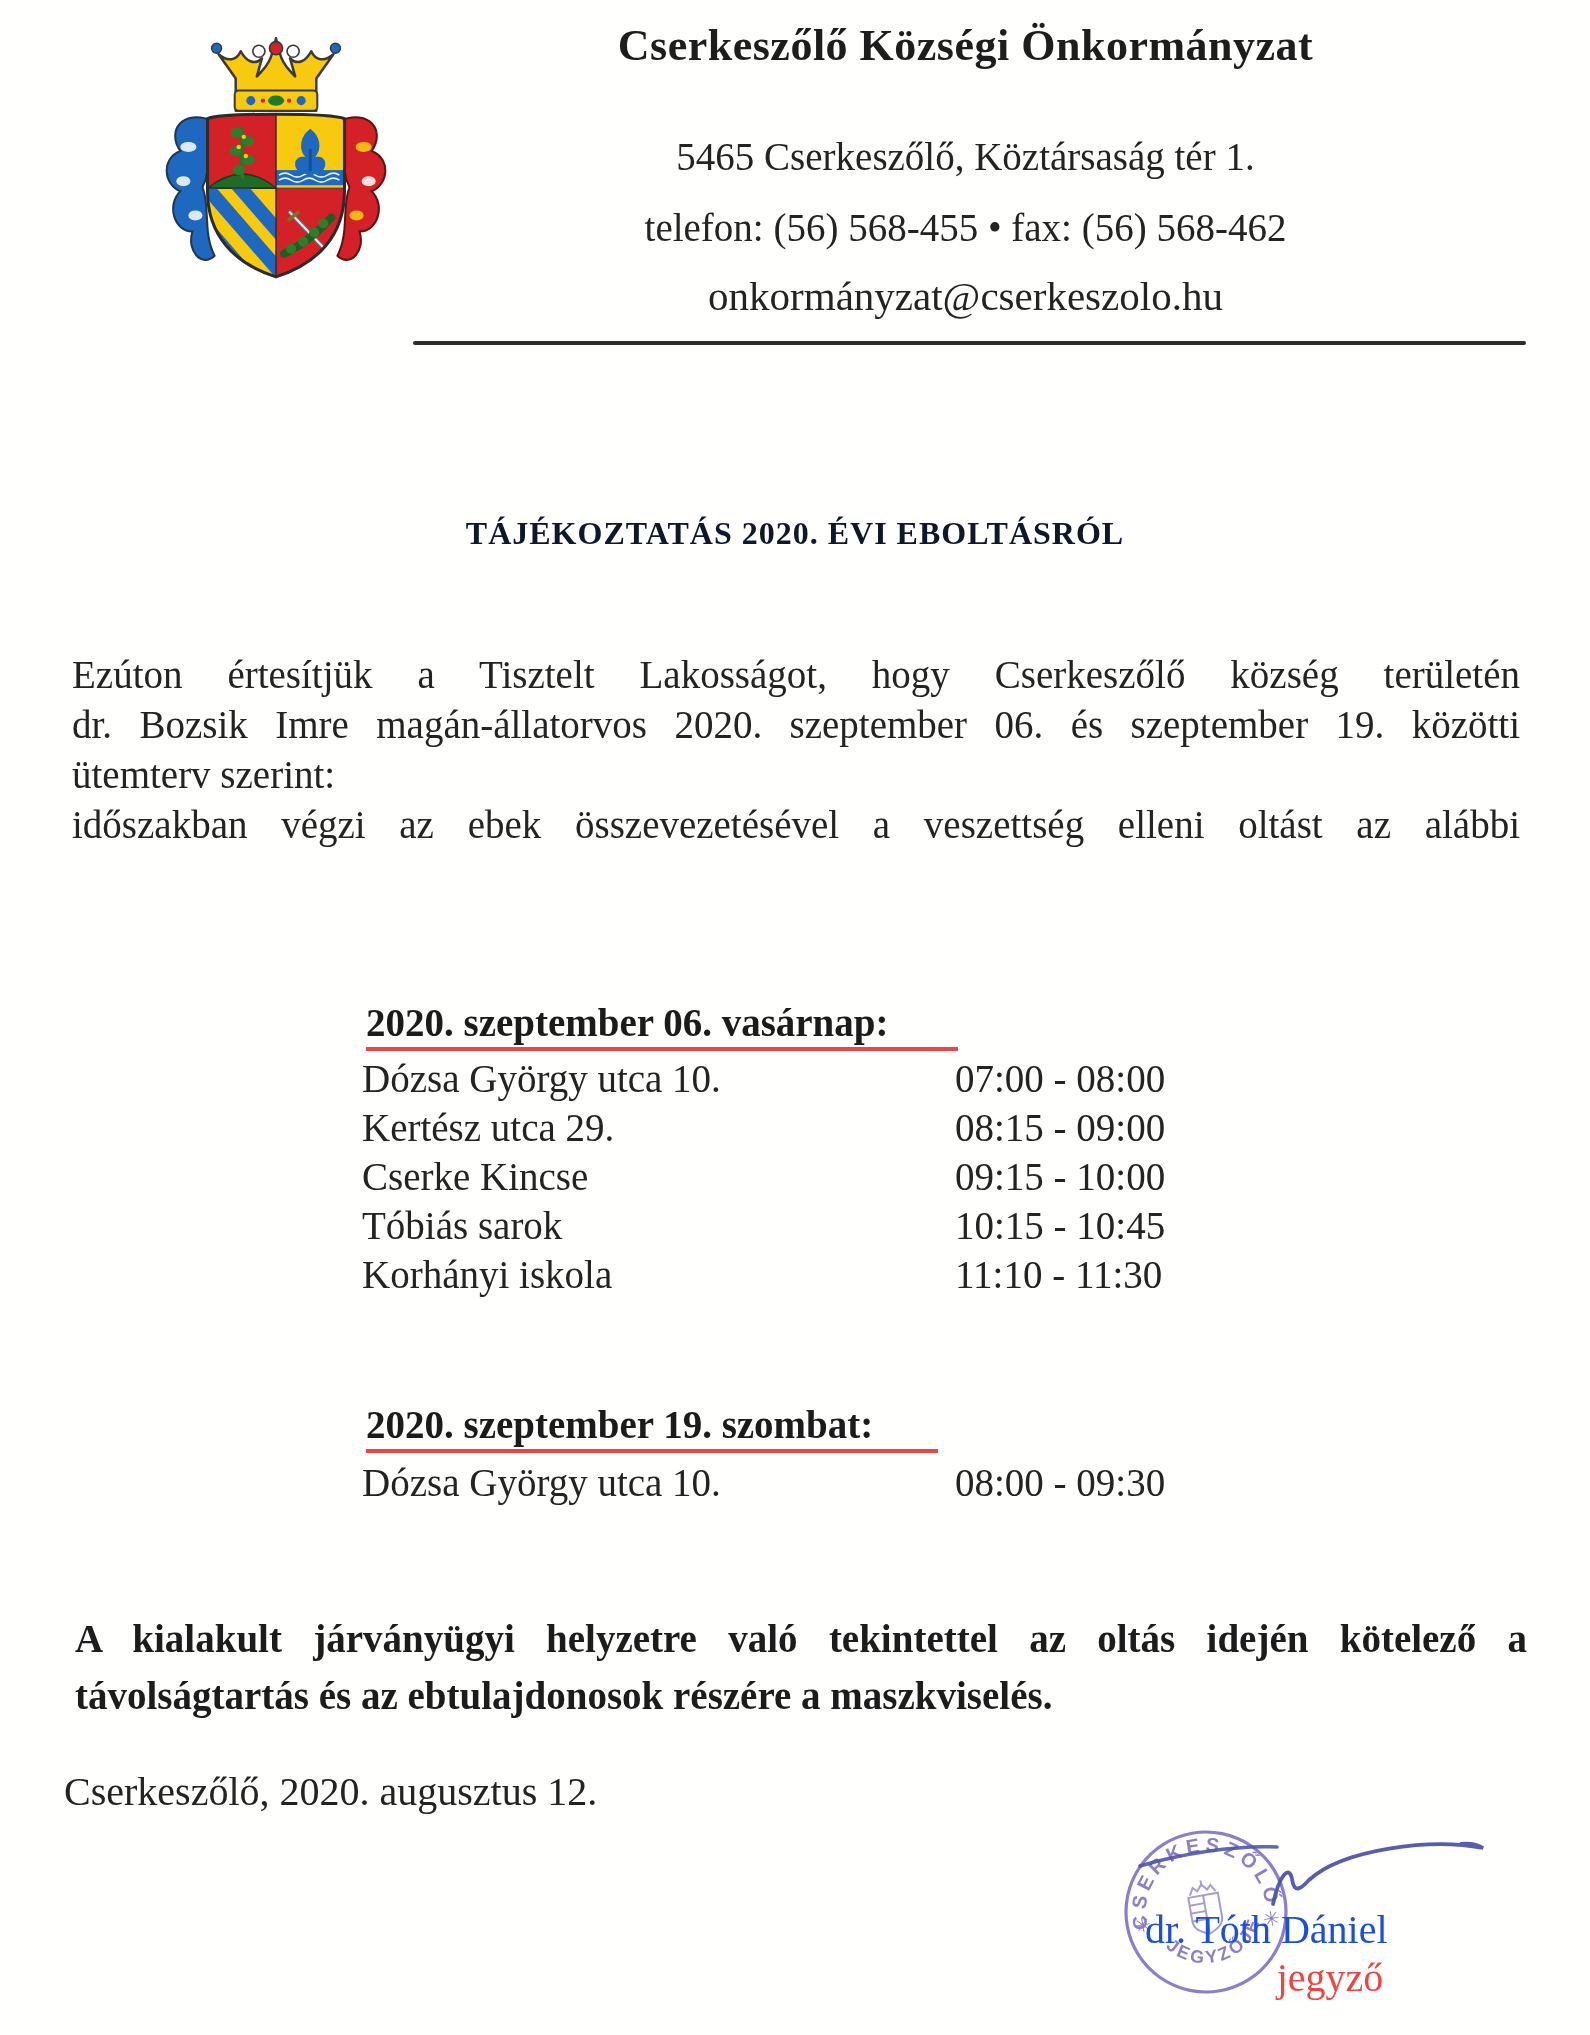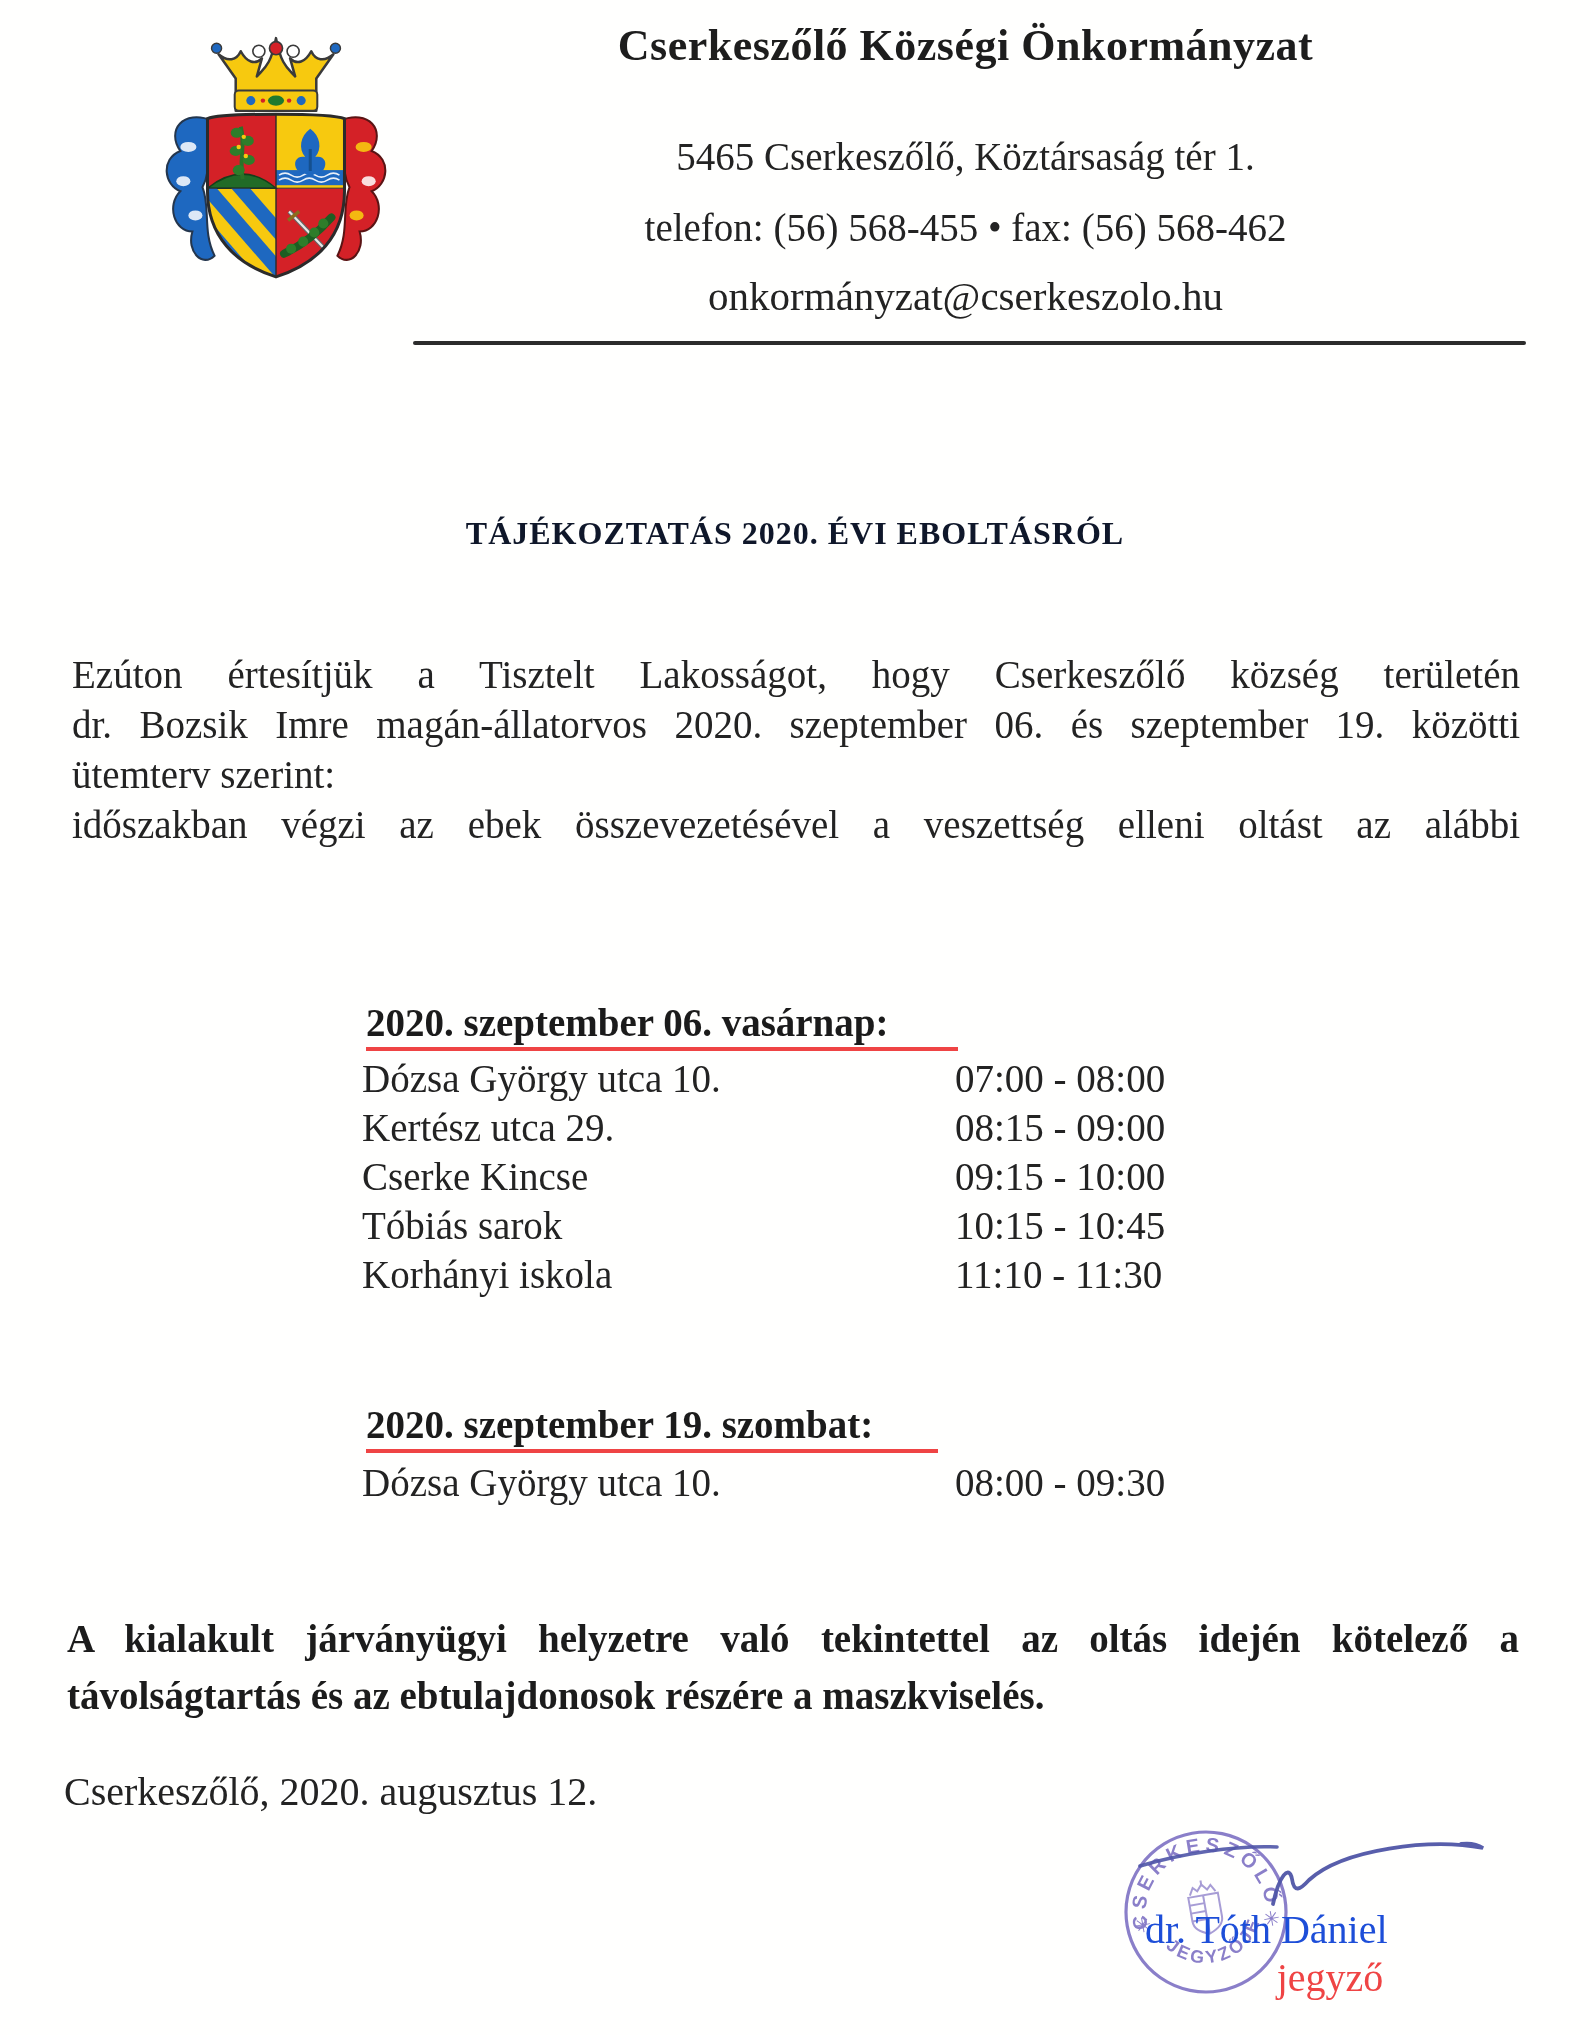--- a/index.html
+++ b/index.html
@@ -30,21 +30,21 @@
   .jline.last{text-align:left;text-align-last:left;}
   .sched-head{font-size:39px;font-weight:bold;color:#1b1b1b;
               border-bottom:4px solid #ef4444;padding-bottom:3px;line-height:42px;}
   .sh1{left:366px;top:1002px;width:592px;}
   .sh2{left:366px;top:1404px;width:572px;}
   .sched-rows{left:362px;width:900px;font-size:39px;}
   .sr1{top:1054px;}
   .sr2{top:1458px;}
   .sched-row{position:relative;height:49px;line-height:49px;white-space:nowrap;}
   .sched-time{position:absolute;left:593px;top:0;}
-  .notice{left:67px;top:1610px;width:1452px;font-size:39px;font-weight:bold;
+  .notice{left:75px;top:1610px;width:1452px;font-size:39px;font-weight:bold;
           line-height:57px;color:#1c1c1c;}
   .dateline{left:64px;top:1768px;font-size:40px;white-space:nowrap;}
   
   .stamp{left:1111px;top:1817px;width:190px;height:190px;transform:rotate(-10deg);
          opacity:.88;z-index:1;}
   .sig-stroke{left:1095px;top:1818px;width:410px;height:120px;z-index:3;}
   .sig-name{left:1145px;top:1906px;width:300px;text-align:left;font-size:40px;
             color:#1d4ed8;z-index:2;white-space:nowrap;}
   .sig-role{left:1245px;top:1954px;width:170px;text-align:center;font-size:40px;
             color:#ef4444;z-index:2;}

